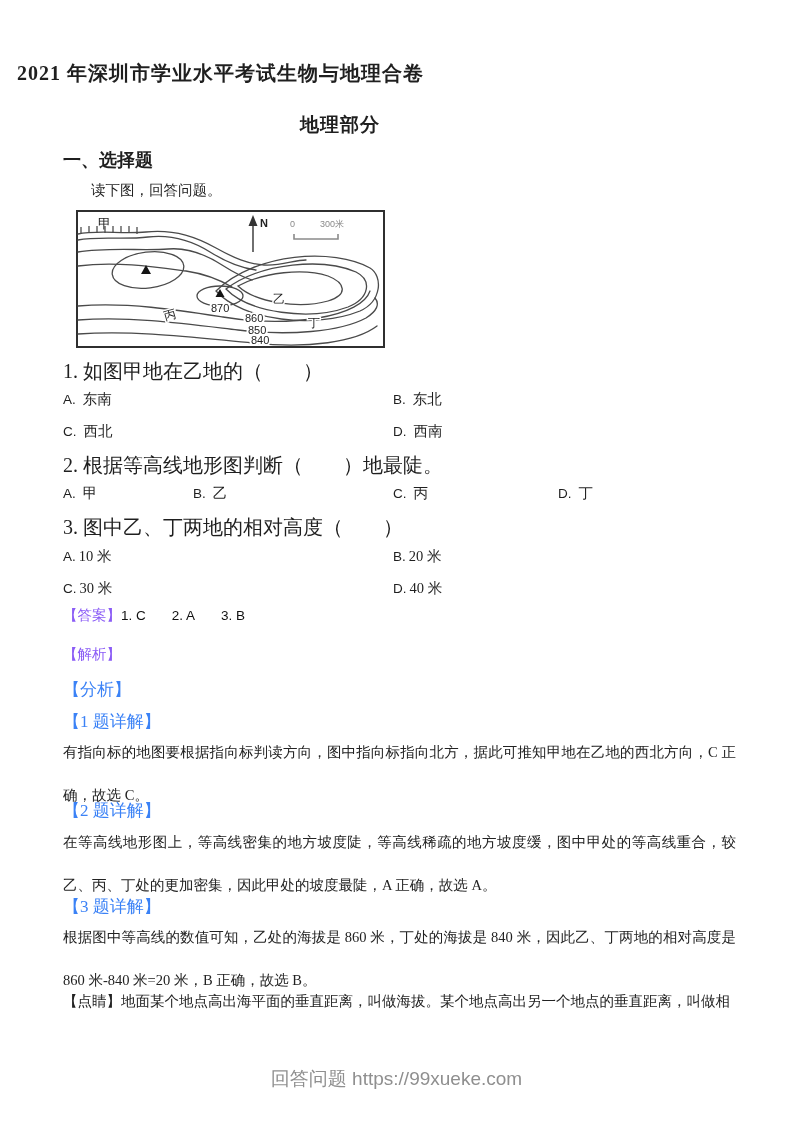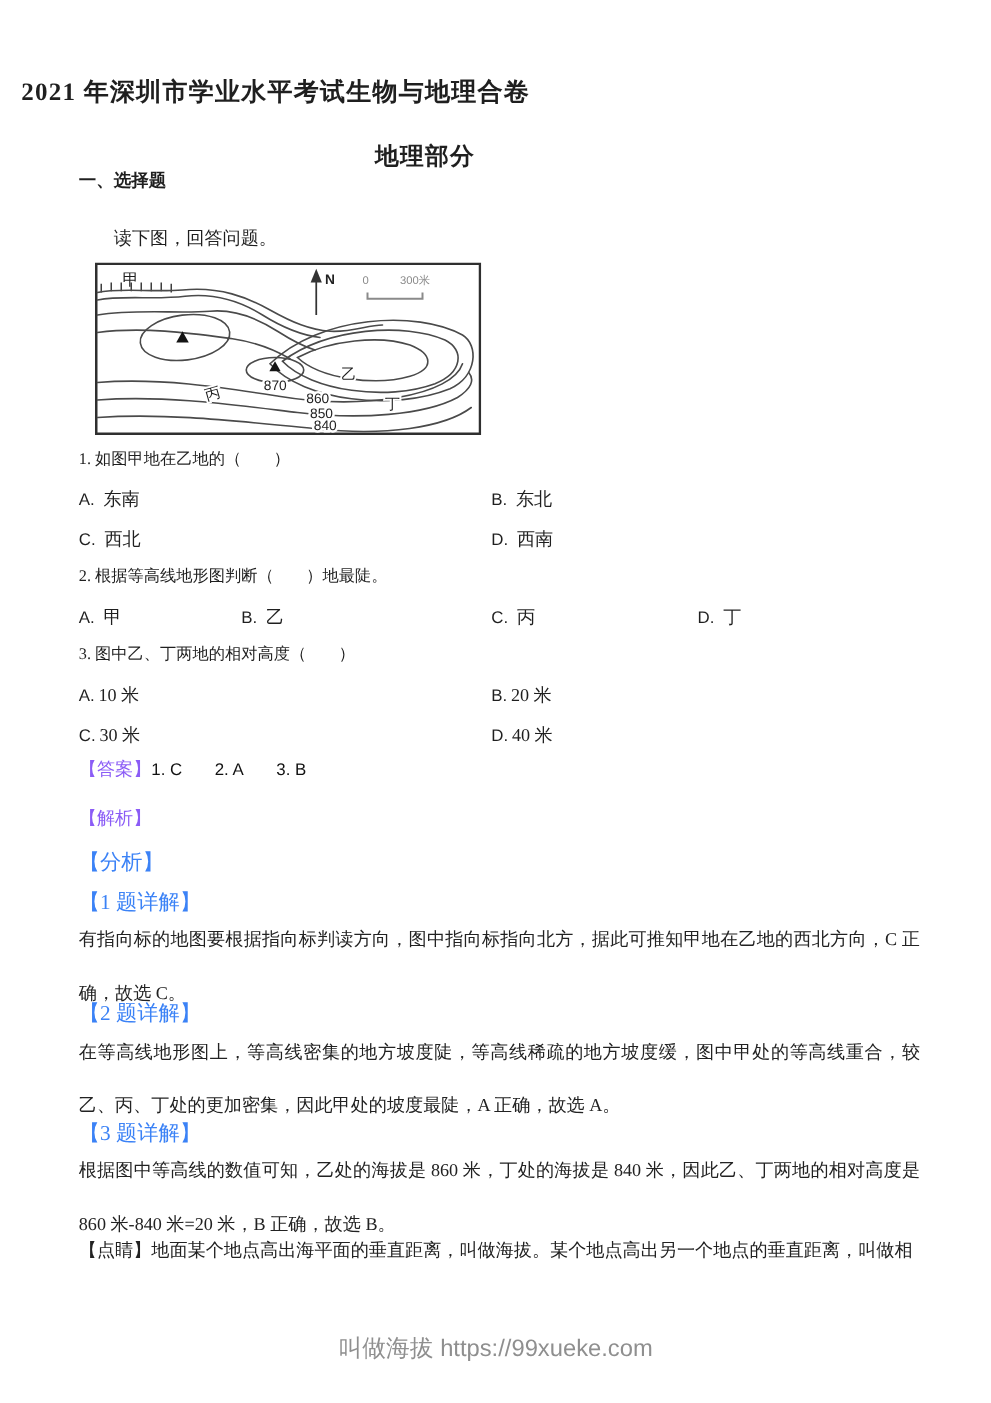--- a/index.html
+++ b/index.html
@@ -7,24 +7,24 @@
     position:relative;
     width:793px;height:1122px;
     background:#ffffff;
     overflow:hidden;
     font-family:"Liberation Serif","DejaVu Serif",serif;
     color:#1f1f1f;
   }
   .abs{position:absolute;white-space:nowrap;}
   .title{top:60px;left:0;width:647px;text-align:left;font-size:20px;font-weight:bold;letter-spacing:1px;margin-left:17px;}
   .subtitle{top:112px;left:0;width:680px;text-align:center;font-size:19px;font-weight:bold;letter-spacing:1px;}
-  .section{top:136px;left:63px;font-size:14px;font-weight:bold;}
+  .section{top:148px;left:63px;font-size:18px;font-weight:bold;}
   .intro{top:181px;left:91px;font-size:14.5px;}
   .figure{top:210px;left:76px;}
-  .stem{font-size:13px;}
+  .stem{font-size:20px;}
   .opt{font-size:14.5px;}
   .opt .letter{margin-right:7px;font-family:"Liberation Sans","DejaVu Sans",sans-serif;font-size:13.5px;}
   .ansline{font-size:14.5px;}
   .blue{color:#8b5cf6;}
   .ansline .item{margin-right:26px;font-family:"Liberation Sans","DejaVu Sans",sans-serif;font-size:13.5px;color:#111;}
   .marker{font-size:14.5px;}
   .detail-head{font-size:17px;color:#3b82f6;}
   .para{position:absolute;left:63px;width:673px;font-size:14.5px;line-height:43px;text-align:justify;white-space:normal;color:#222;}
   .footer{top:1066px;left:0;width:793px;text-align:center;font-size:19px;color:#8f8f8f;font-family:"Liberation Sans","DejaVu Sans",sans-serif;}
   svg text{font-family:"Liberation Sans","DejaVu Sans",sans-serif;}
@@ -158,15 +158,15 @@
   <div class="para" style="top:731px;">有指向标的地图要根据指向标判读方向，图中指向标指向北方，据此可推知甲地在乙地的西北方向，C 正确，故选 C。</div>
 
   <div class="abs detail-head" style="top:799px;left:63px;">【2 题详解】</div>
   <div class="para" style="top:821px;">在等高线地形图上，等高线密集的地方坡度陡，等高线稀疏的地方坡度缓，图中甲处的等高线重合，较乙、丙、丁处的更加密集，因此甲处的坡度最陡，A 正确，故选 A。</div>
 
   <div class="abs detail-head" style="top:895px;left:63px;">【3 题详解】</div>
   <div class="para" style="top:916px;">根据图中等高线的数值可知，乙处的海拔是 860 米，丁处的海拔是 840 米，因此乙、丁两地的相对高度是 860 米-840 米=20 米，B 正确，故选 B。</div>
 
   <div class="para" style="top:980px;">【点睛】地面某个地点高出海平面的垂直距离，叫做海拔。某个地点高出另一个地点的垂直距离，叫做相</div>
 
-  <div class="abs footer">叫做海拔 https://99xueke.com</div>
+  <div class="abs footer">回答问题 https://99xueke.com</div>
 
 </div>
 
 </body></html>

